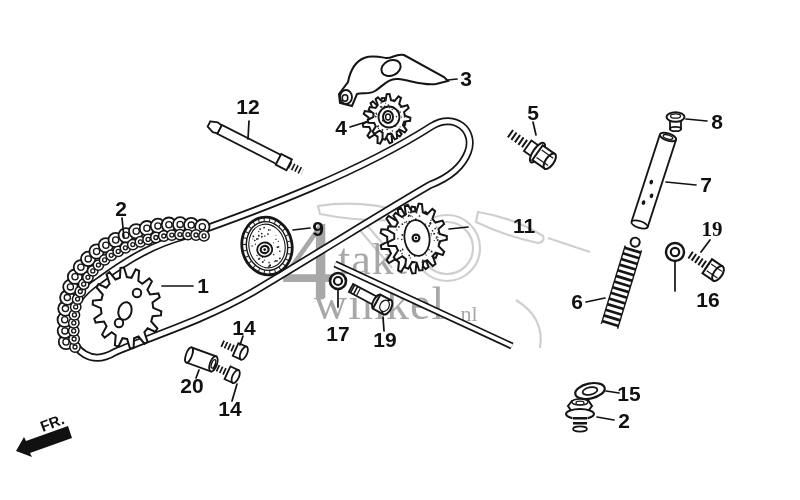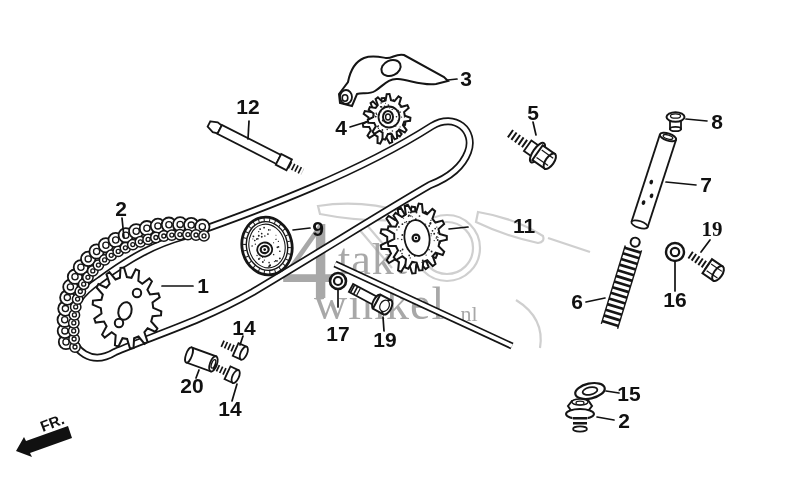--- a/index.html
+++ b/index.html
@@ -536,18 +536,18 @@
       <div class="callout" style="left: 706px; top: 185px;">7</div>
       <div class="callout" style="left: 717px; top: 122px;">8</div>
       <div class="callout" style="left: 318px; top: 229px;">9</div>
       <div class="callout" style="left: 385px; top: 340px;">19</div>
       <div class="callout" style="left: 478px; top: 226px; margin-left: 46px;">11</div>
       <div class="callout" style="left: 248px; top: 107px;">12</div>
       <div class="callout" style="left: 624px; top: 421px;">2</div>
       <div class="callout" style="left: 244px; top: 328px;">14</div>
       <div class="callout" style="left: 230px; top: 409px;">14</div>
       <div class="callout" style="left: 629px; top: 394px;">15</div>
-      <div class="callout" style="left: 675px; top: 300px;">16</div>
+      <div class="callout" style="left: 708px; top: 300px;">16</div>
       <div class="callout" style="left: 338px; top: 315px; margin-top: 19px;">17</div>
       <div class="callout" style="left: 192px; top: 386px;">20</div>
       <div class="callout" style="left: 712px; top: 229px; font-family: Liberation Serif, serif;">19</div>
     </div>
 </div>
 
 </body></html>

